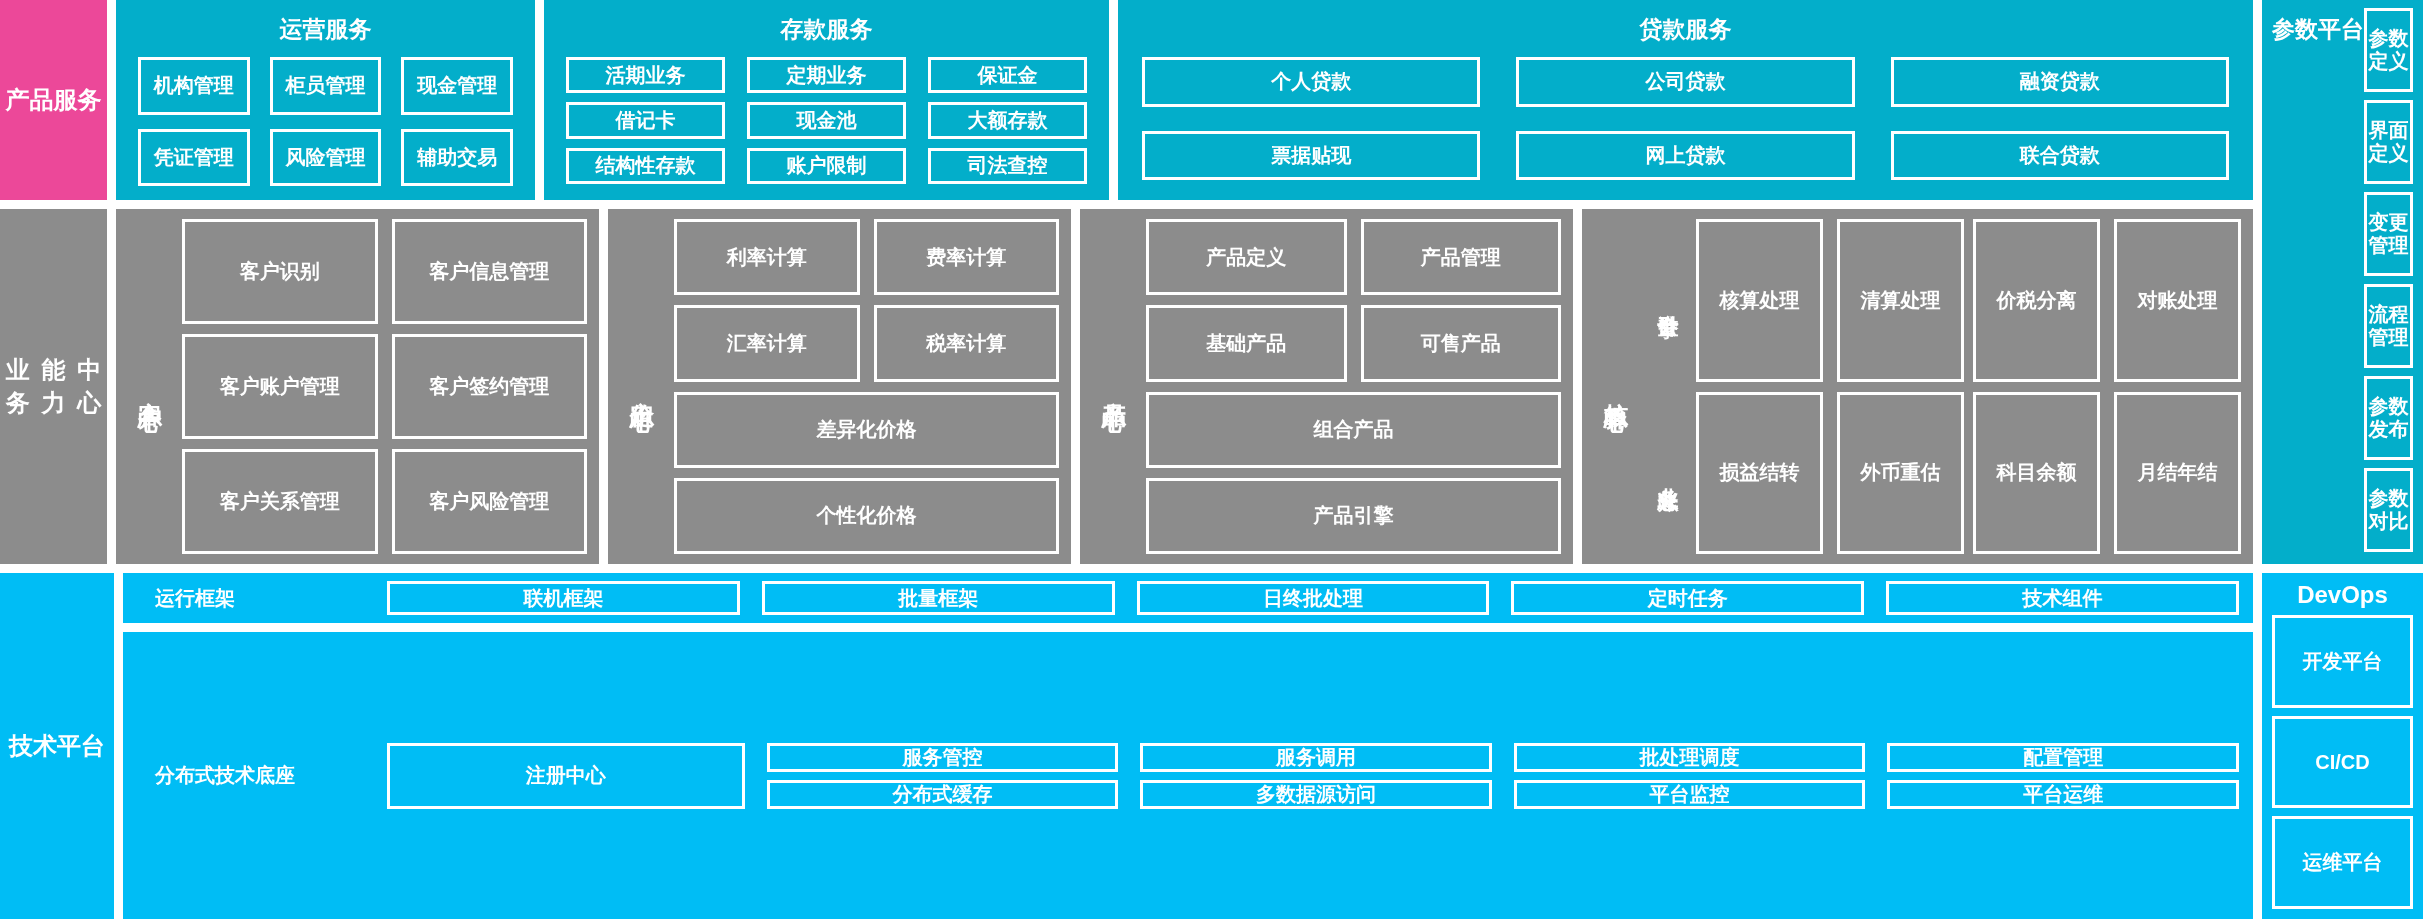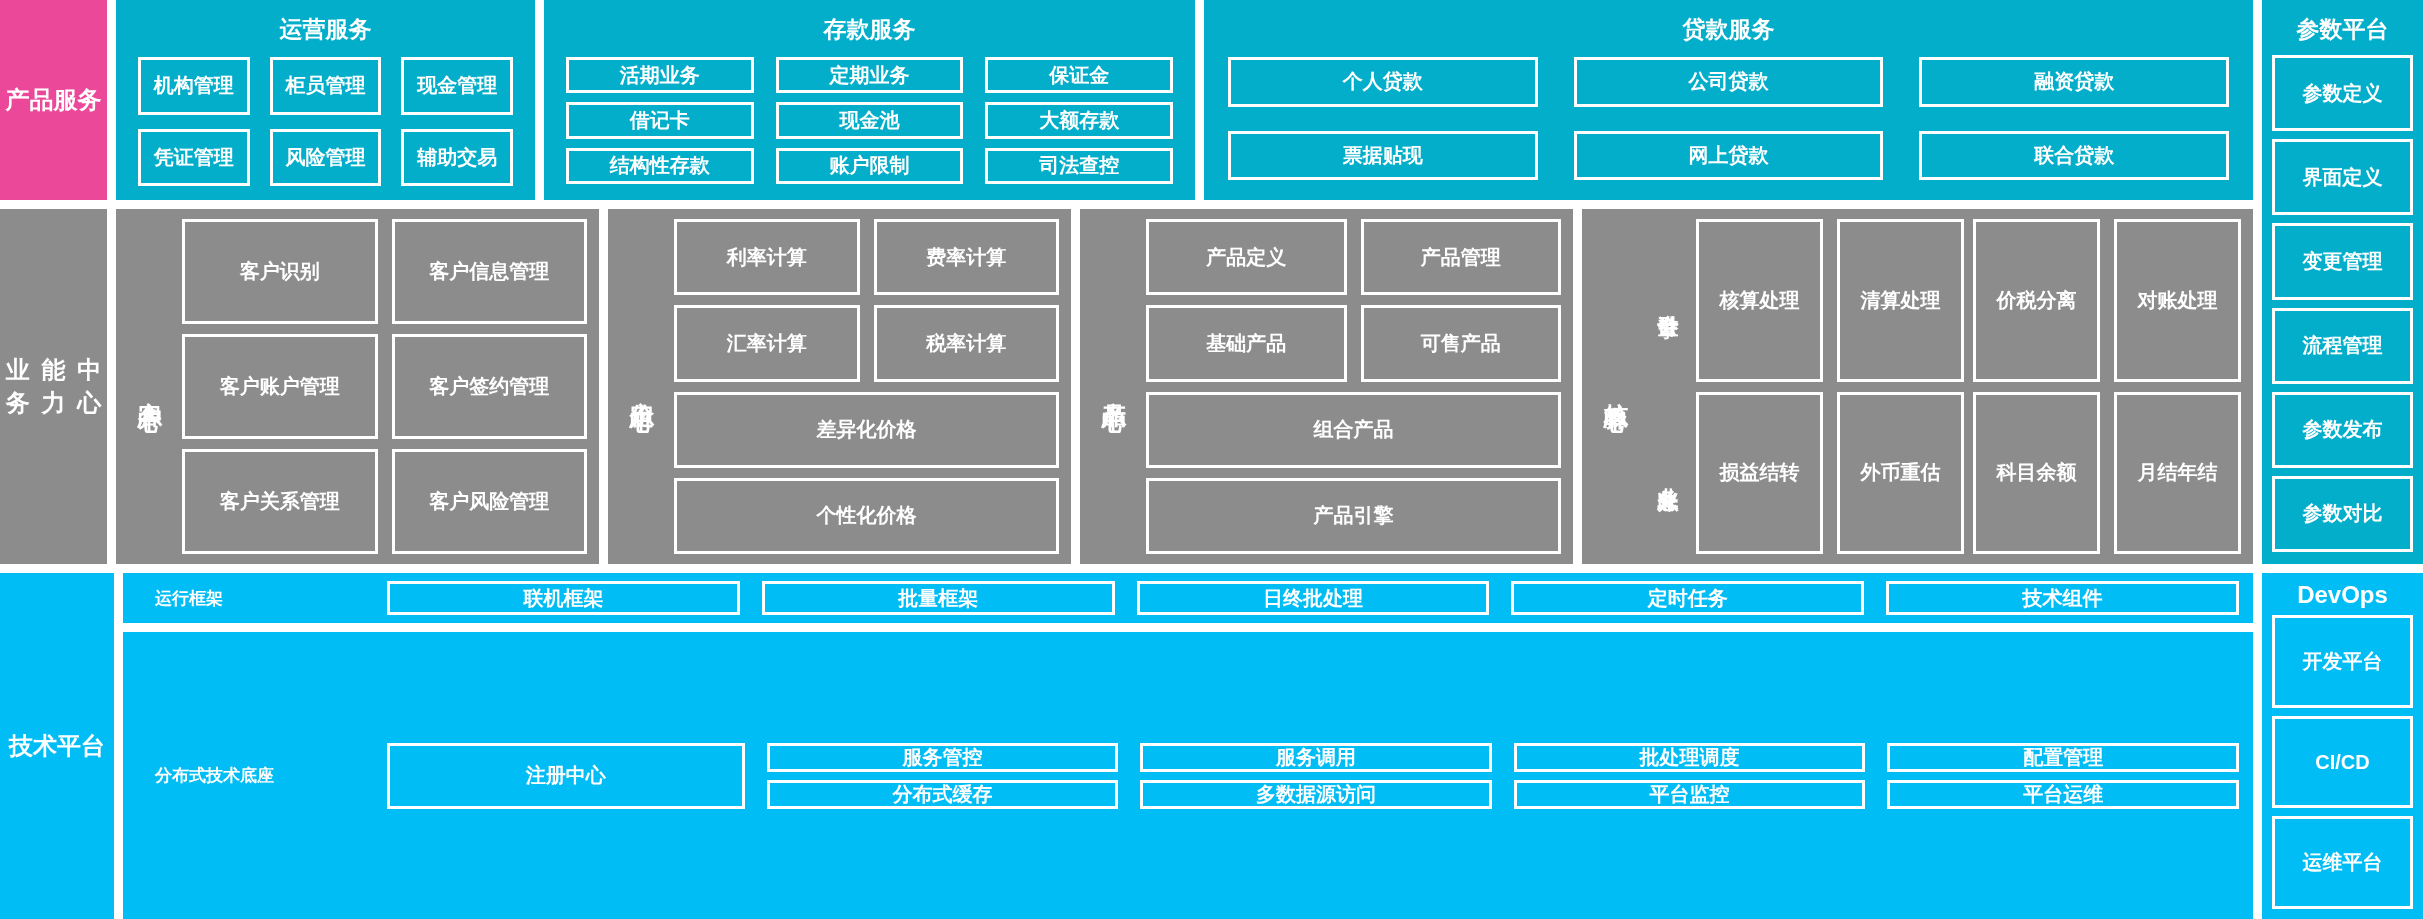--- a/index.html
+++ b/index.html
@@ -39,21 +39,21 @@
     display:flex;align-items:center;justify-content:center;text-align:center;line-height:1.35;
   }
   .r1-main{flex:1;display:flex;gap:9px;border-radius:22px;}
   .svc-panel{background:#03AECA;display:flex;flex-direction:column;padding:8px 14px 12px;box-sizing:border-box;}
   .svc-panel .panel-title{font-size:23px;margin:6px 0 12px;}
   .svc-grid{flex:1;display:grid;gap:12px 22px;}
   .svc-panel .obox{font-size:20px;}
 
   .panel-ops{width:419px;}
   .panel-ops .svc-grid{grid-template-columns:repeat(3,1fr);grid-template-rows:repeat(2,1fr);gap:14px 20px;padding:0 8px 2px;}
-  .panel-dep{width:651px;}
+  .panel-dep{width:565px;}
   .panel-dep .svc-grid{grid-template-columns:repeat(3,1fr);grid-template-rows:repeat(3,1fr);gap:9px 22px;padding:0 8px 4px;}
   .panel-loan{flex:1;}
   .panel-loan .svc-grid{grid-template-columns:repeat(3,1fr);grid-template-rows:repeat(2,1fr);gap:24px 36px;padding:0 10px 8px;}
 
   
   .row2{display:flex;gap:9px;height:355px;flex:none;}
   .r2-label{
     width:107px;background:#8C8C8C;color:#fff;font-weight:bold;font-size:24px;
     display:flex;align-items:center;justify-content:center;text-align:center;line-height:1.35;
   }
@@ -74,37 +74,37 @@
   .acct-block{flex:1;display:flex;flex-direction:row;gap:9px;}
 
   
   .row3{display:flex;gap:9px;flex:1;}
   .r3-label{
     width:114px;background:#00BDF5;color:#fff;font-weight:bold;font-size:24px;
     display:flex;align-items:center;justify-content:center;text-align:center;line-height:1.35;
   }
   .r3-main{flex:1;display:flex;flex-direction:column;gap:9px;}
   .tech-band{background:#00BDF5;display:flex;align-items:center;padding:0 14px;box-sizing:border-box;}
-  .tech-band .sidelabel{font-size:17px;width:250px;flex:none;justify-content:flex-start;padding-left:18px;}
+  .tech-band .sidelabel{font-size:20px;width:250px;flex:none;justify-content:flex-start;padding-left:18px;}
   .tech-items{flex:1;display:flex;gap:22px;align-items:center;}
   .tech-items > .obox{flex:1;font-size:20px;}
   .band-run{height:50px;}
   .band-run .tech-items > .obox{height:34px;}
   .band-base{flex:1;}
   .base-items{flex:1;display:flex;gap:22px;align-items:stretch;padding:14px 0;}
   .base-items .obox{font-size:20px;}
   .base-col{flex:1;display:flex;flex-direction:column;gap:8px;}
   .base-col > .obox{flex:1;}
   .base-reg{flex:1;}
 
   
   .rightcol{position:absolute;right:0;width:161px;box-sizing:border-box;}
   .col-param{
     top:0;height:564px;background:#03AECA;
-    display:flex;flex-direction:column;padding:8px 10px 12px;box-sizing:border-box;
+    display:flex;flex-direction:row;padding:8px 10px 12px;box-sizing:border-box;
   }
   .col-param .panel-title{font-size:23px;margin:6px 0 10px;}
   .col-param .plist{flex:1;display:flex;flex-direction:column;gap:8px;}
   .col-param .obox{flex:1;font-size:20px;}
 
   .col-devops{
     top:573px;bottom:0;background:#00BDF5;
     display:flex;flex-direction:column;padding:4px 10px 10px;box-sizing:border-box;
   }
   .col-devops .panel-title{font-size:24px;margin:4px 0 6px;}

